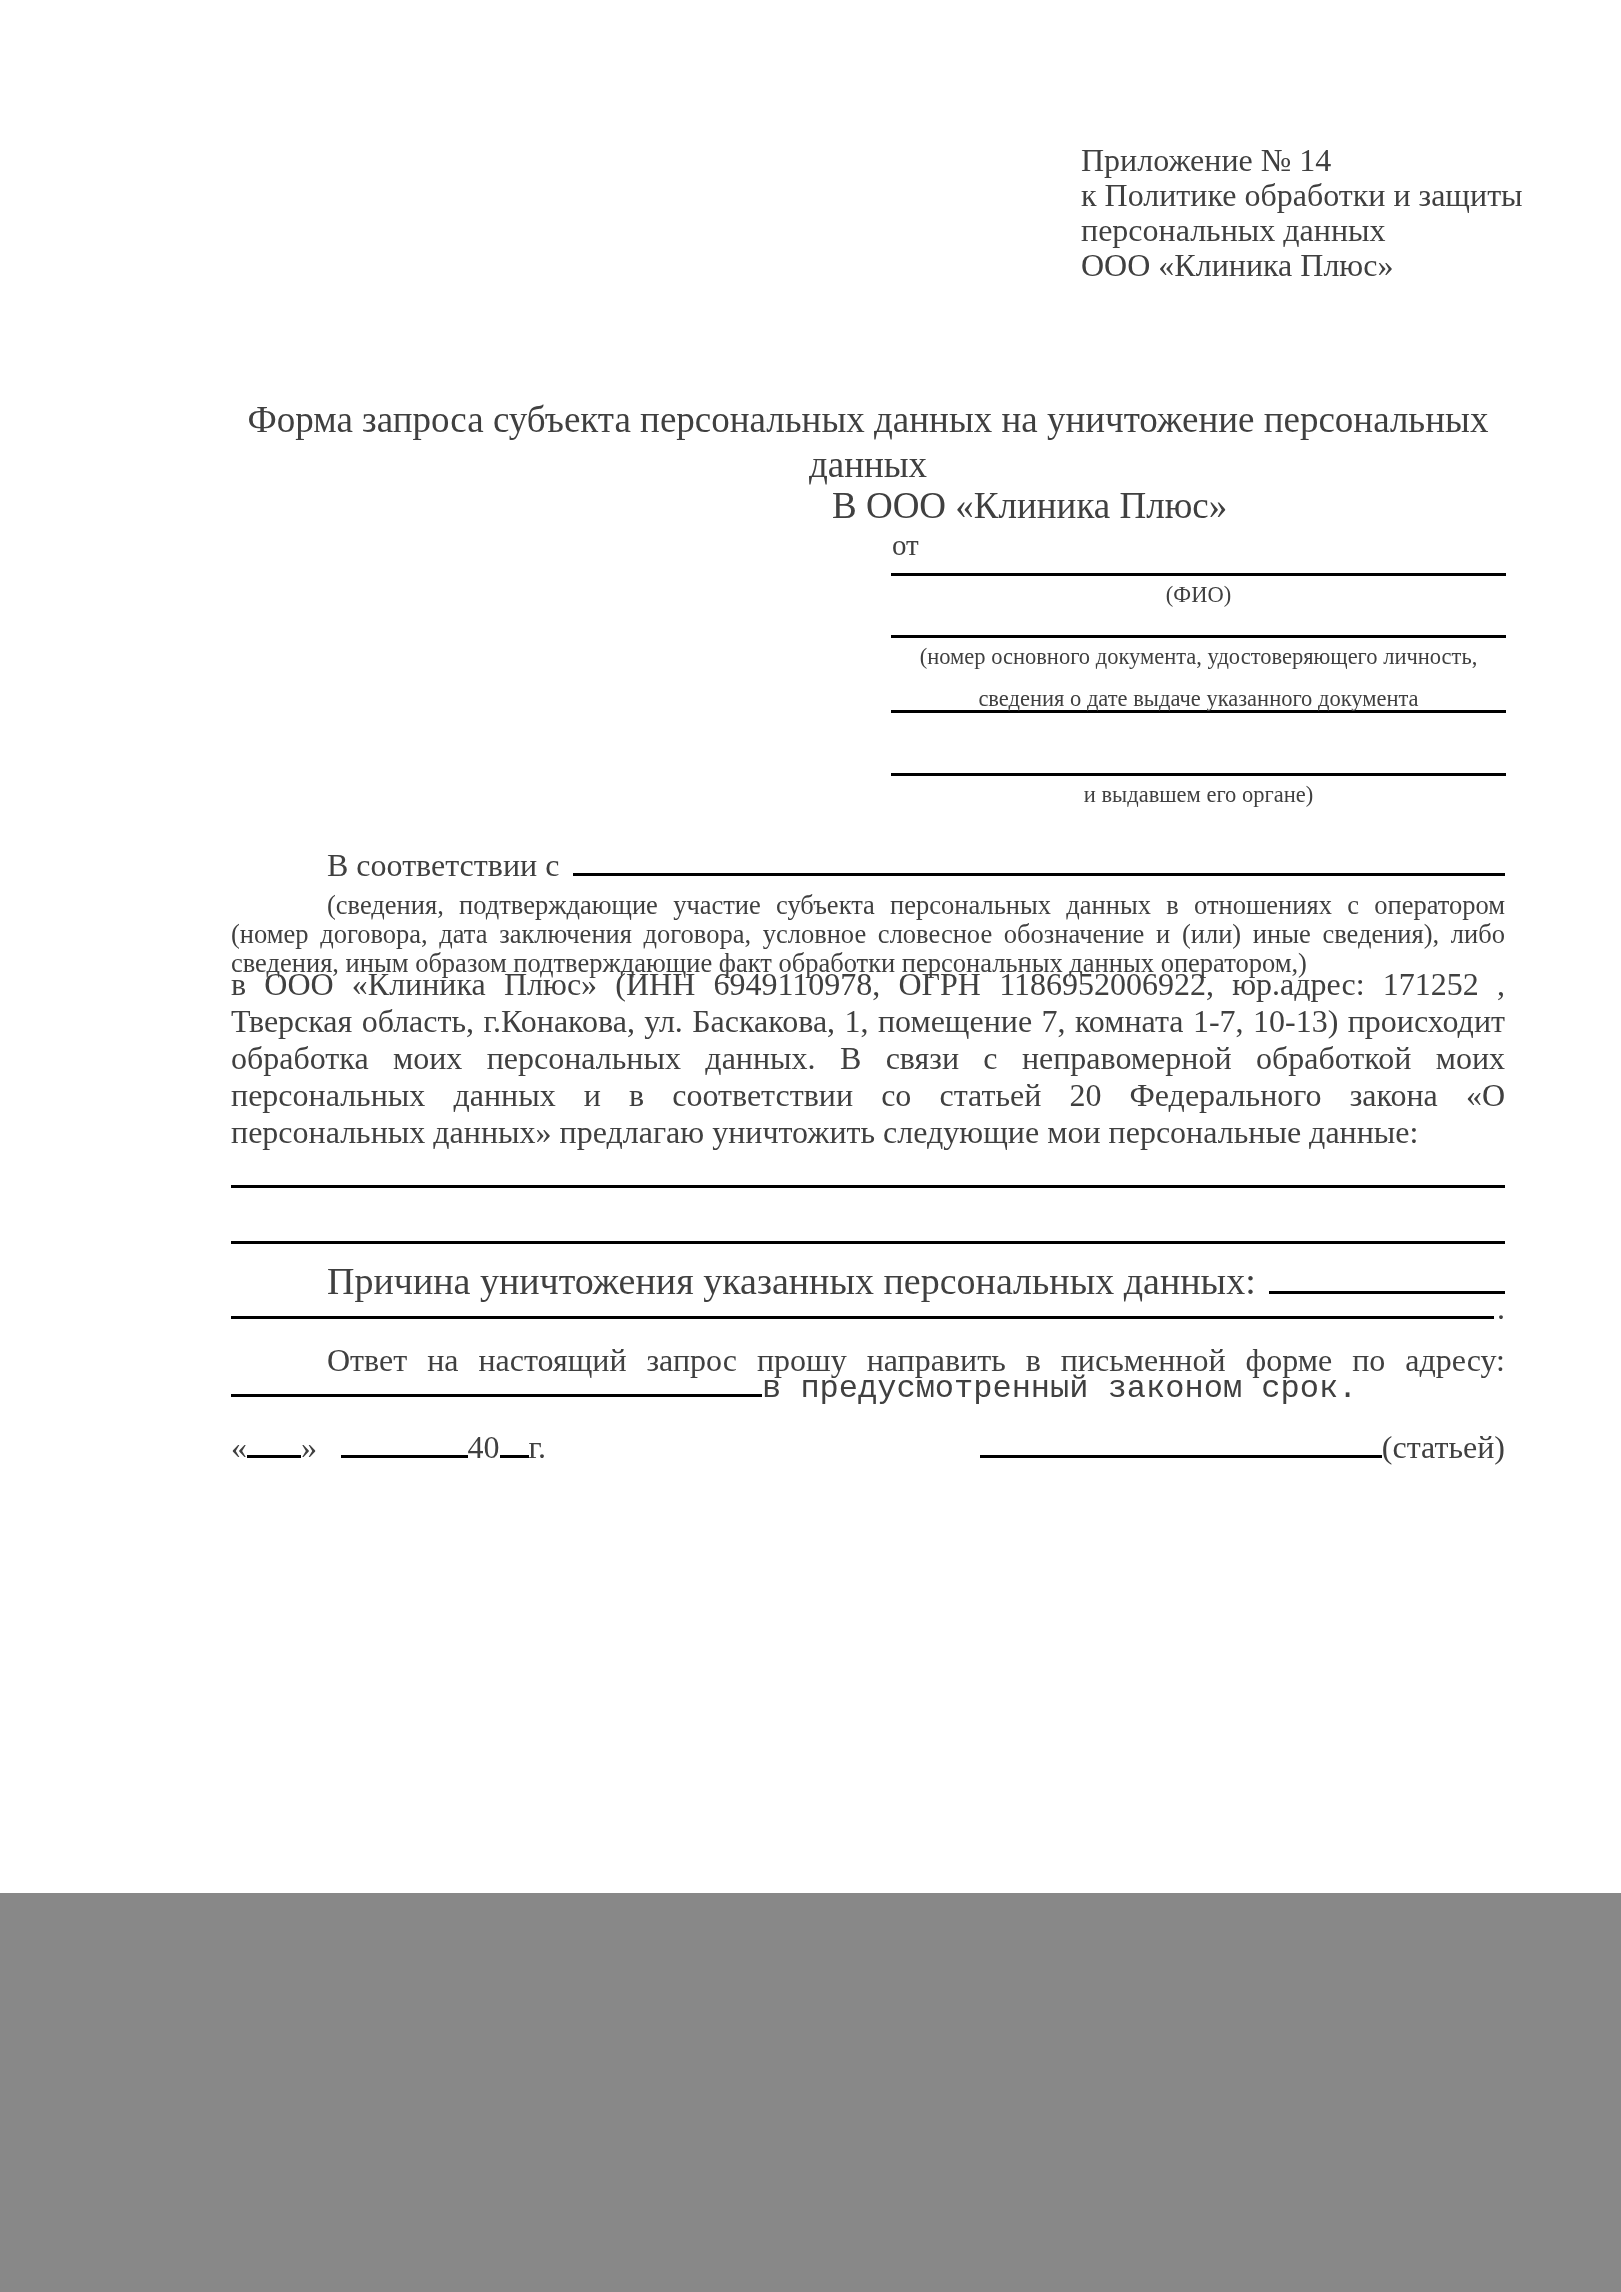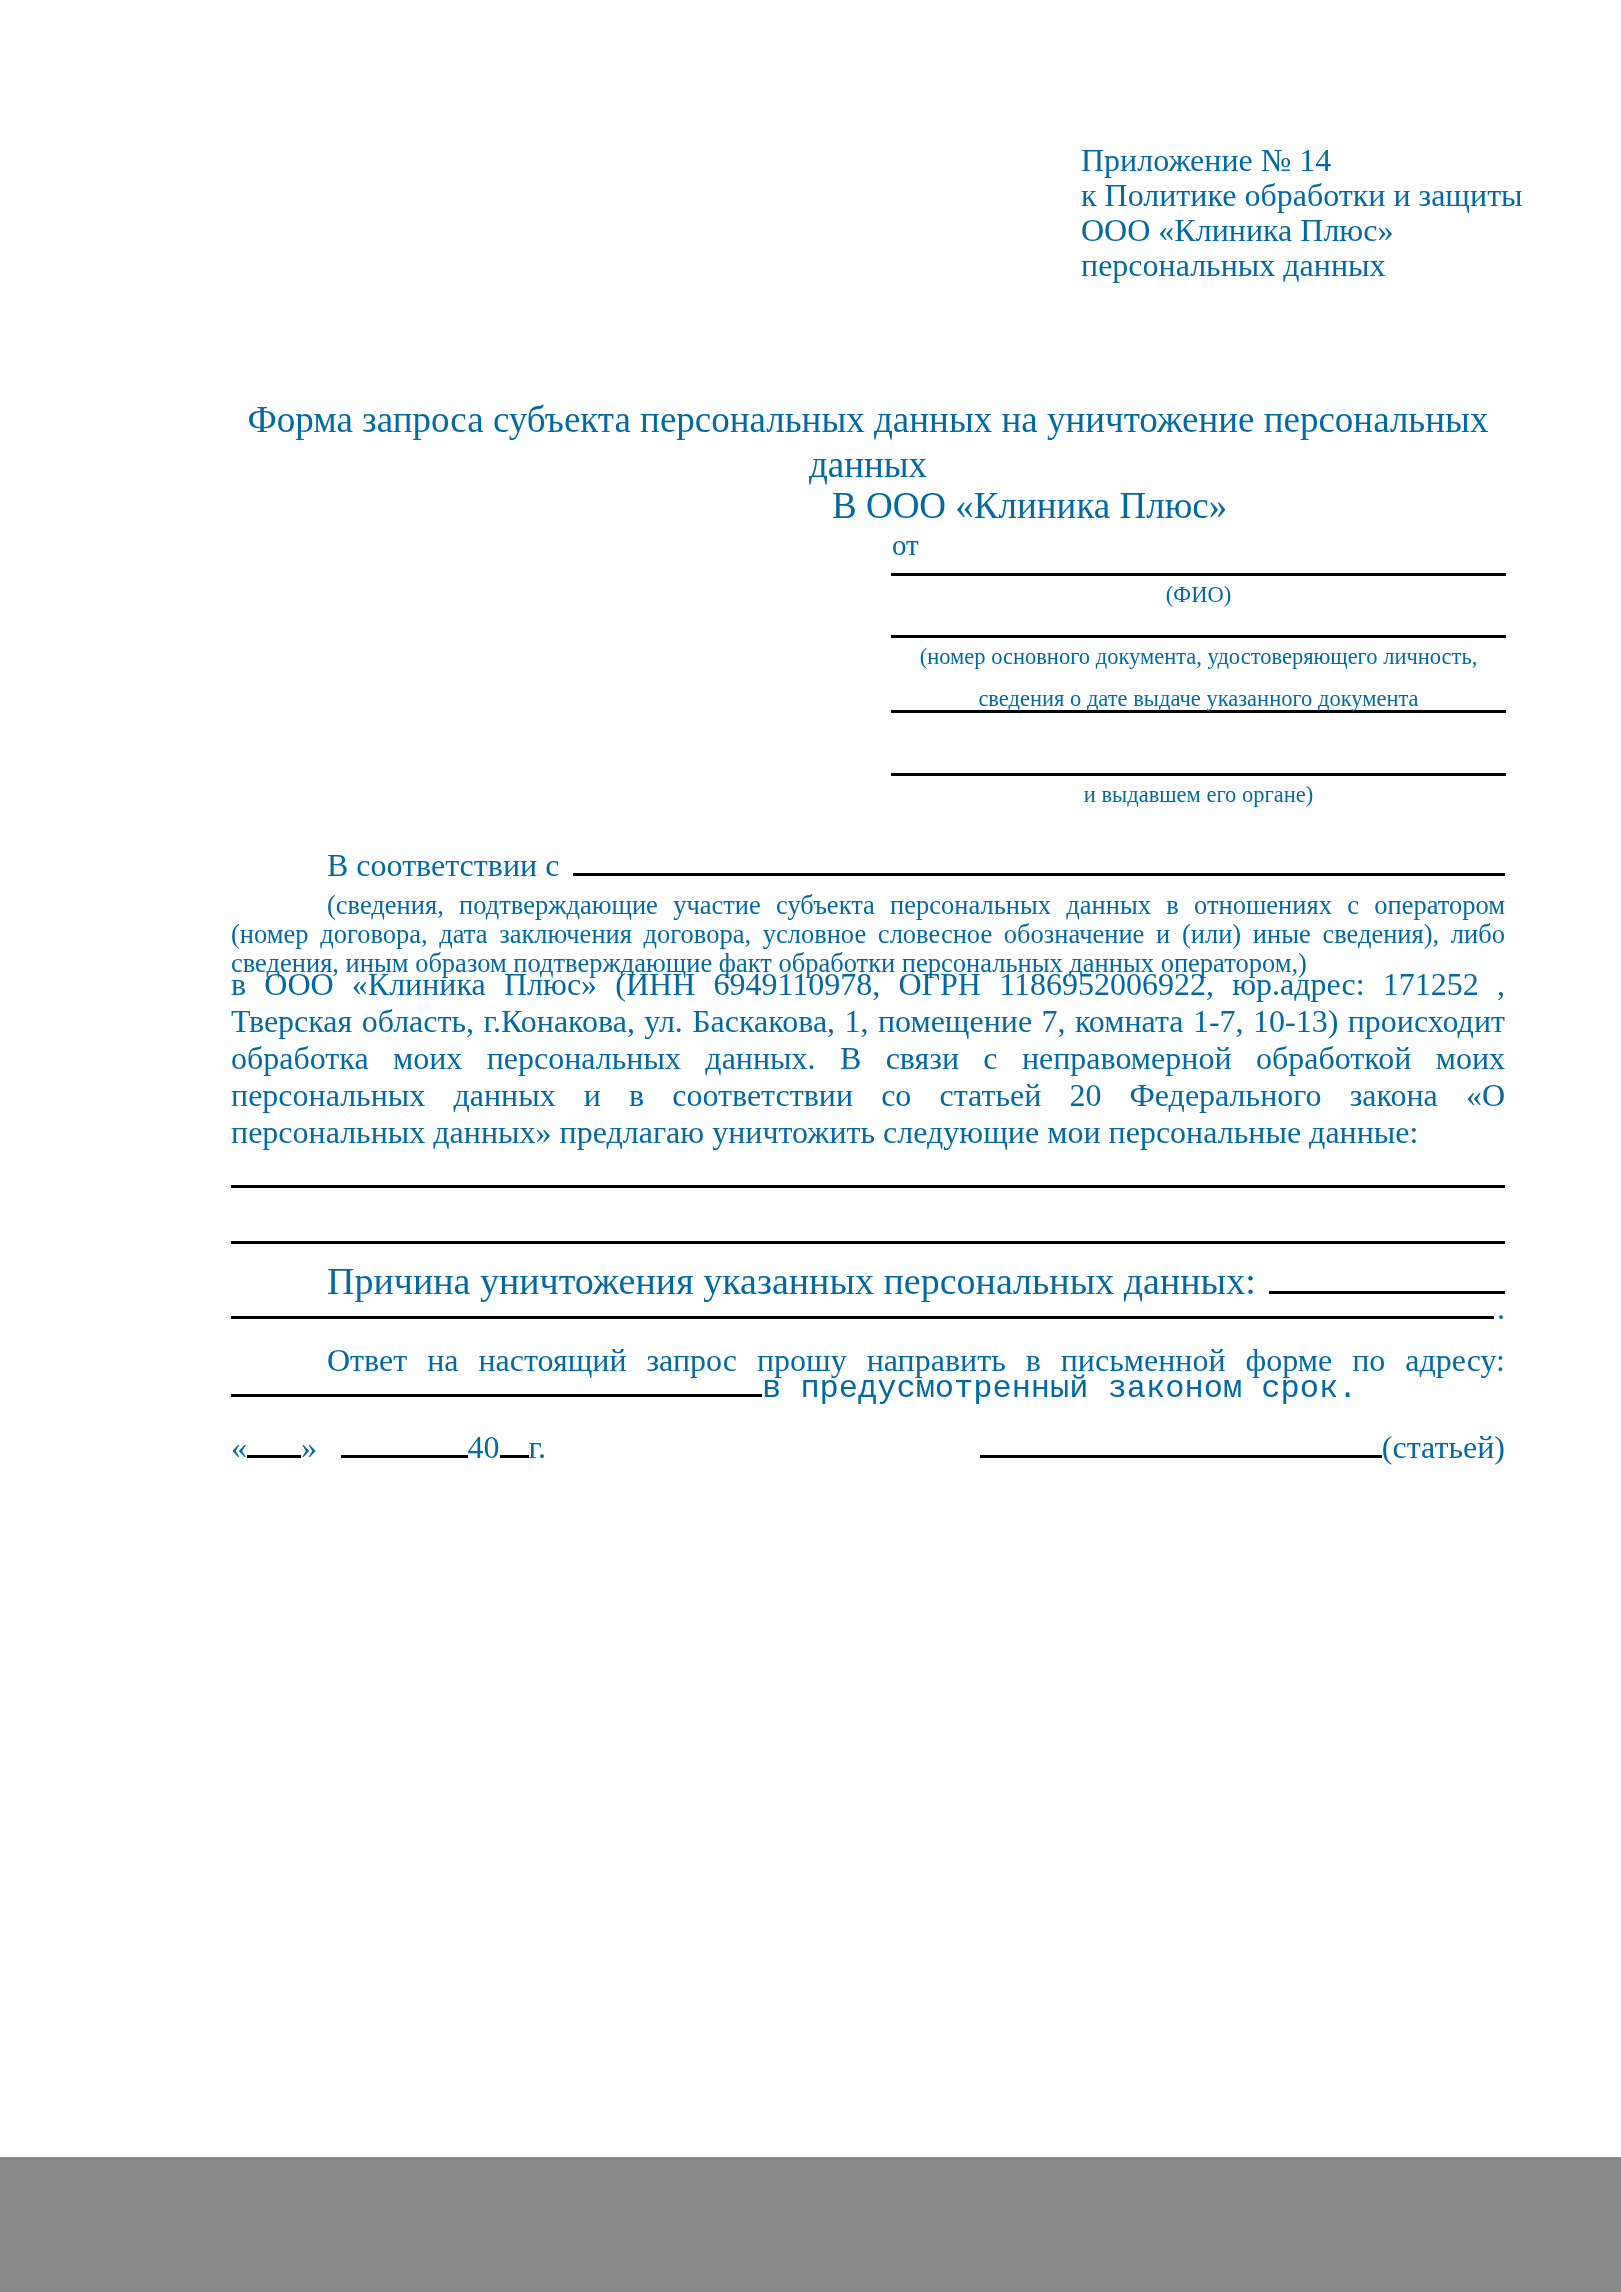--- a/index.html
+++ b/index.html
@@ -1,22 +1,22 @@
 <!DOCTYPE html>
 <html><head>
 <meta charset="utf-8">
 <style>
   html,body{margin:0;padding:0;background:#888;}
   .page{
     position:relative;
-    width:1621px;height:2157px;
+    width:1621px;height:1893px;
     margin:0 auto;
     background:#ffffff;
     font-family:"Liberation Serif","DejaVu Serif",serif;
-    color:#0369a1;
+    color:#404040;
     overflow:hidden;
   }
   .abs{position:absolute;}
 
   .header-block{left:1081px;top:143px;font-size:32px;line-height:35px;white-space:nowrap;}
 
   .title{left:231px;top:397px;width:1274px;text-align:center;font-weight:400;font-size:37px;line-height:45px;}
 
   .to-org{left:832px;top:484px;font-size:37px;white-space:nowrap;}
   .from-label{left:892px;top:529px;font-size:29px;}
@@ -59,22 +59,22 @@
   .b55{width:54px}.b130{width:127px;margin-left:23.5px}.b30{width:29px}.b410{width:402px}
 </style>
 </head>
 <body>
 
 <div class="page">
 
   <div class="abs header-block">
     <div>Приложение № 14</div>
     <div>к Политике обработки и защиты</div>
+    <div>персональных данных</div>
     <div>ООО «Клиника Плюс»</div>
-    <div>персональных данных</div>
   </div>
 
   <div class="abs title">Форма запроса субъекта персональных данных на уничтожение персональных данных</div>
 
   <div class="abs to-org">В ООО «Клиника Плюс»</div>
   <div class="abs from-label">от</div>
 
   <div class="abs fio-rule fr1"></div>
   <div class="abs fio-cap fc1">(ФИО)</div>
 

